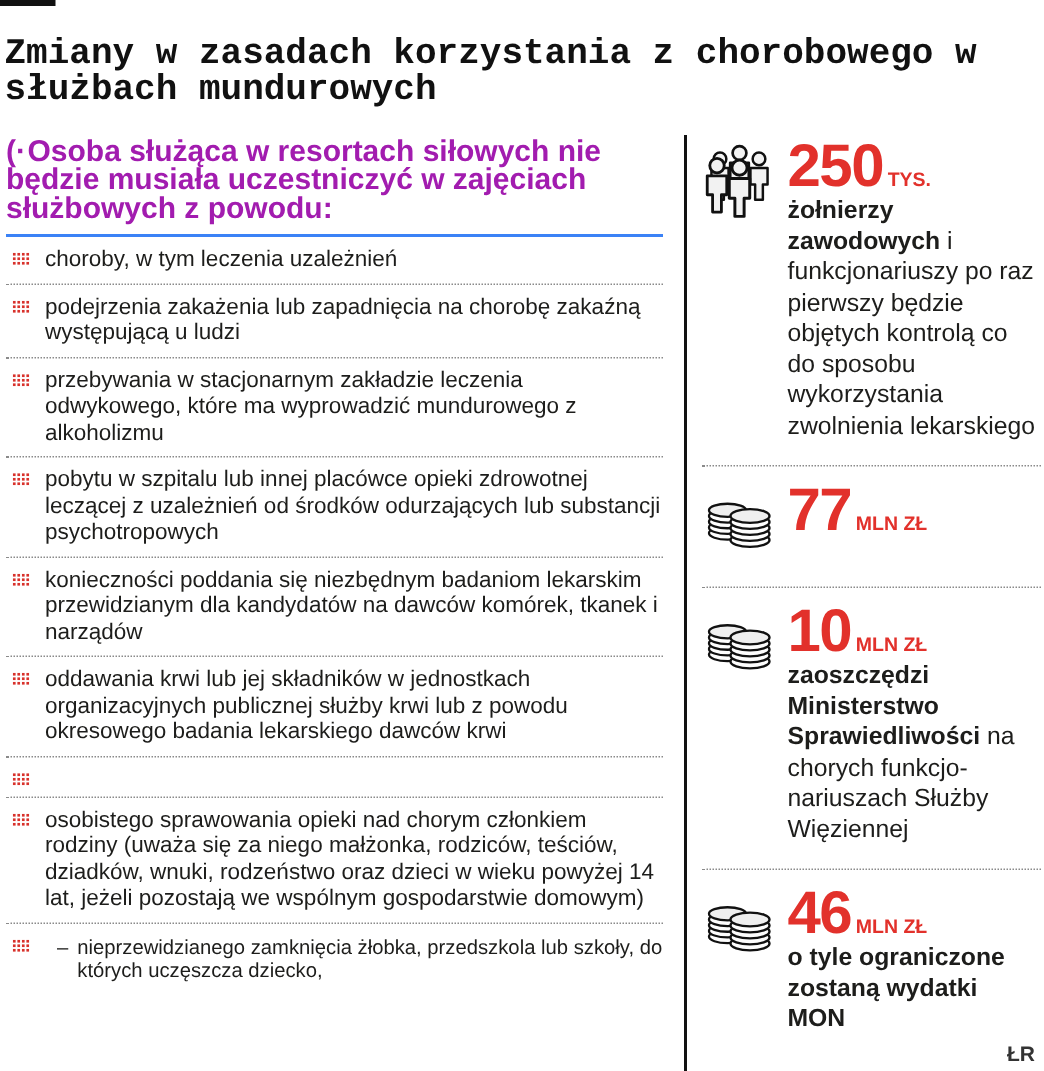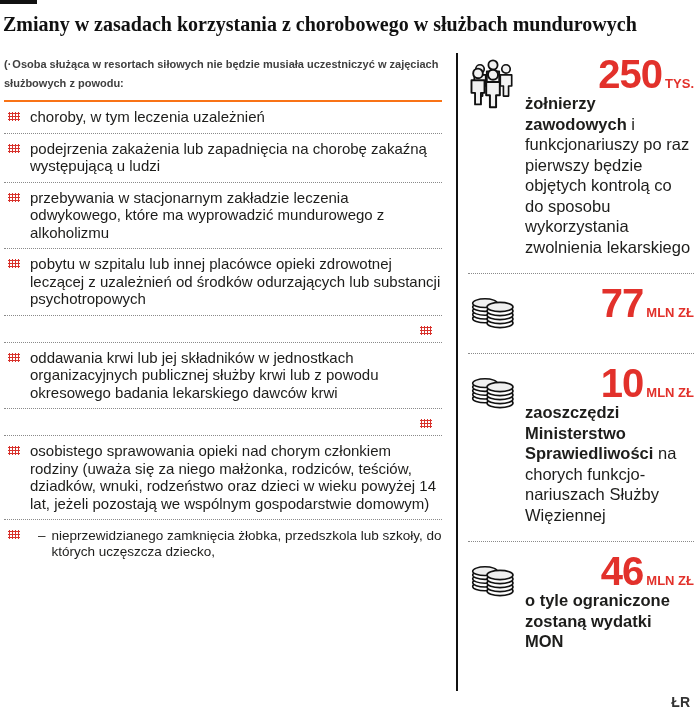--- a/index.html
+++ b/index.html
@@ -9,25 +9,25 @@
     font-family:"Liberation Sans","DejaVu Sans",sans-serif;
     color:#1d1d1b;
     position:relative;
     overflow:hidden;
   }
   .top-bar{
     position:absolute;top:0;left:0;
     width:37px;height:4px;background:#111;
   }
   .title{
-    font-family:Liberation Serif, serif;
-    font-weight:bold;
-    font-size:20px;
+    font-family:Liberation Mono, monospace;
+    font-weight:bold;
+    font-size:24px;
     line-height:24px;
-    margin:12px 8px 0 3px;
+    margin:25px 8px 0 3px;
     color:#111;
   }
   .content{
     display:flex;
     margin-top:17px;
     align-items:stretch;
     height:638px;
   }
   .left-col{
     width:456px;
@@ -35,42 +35,41 @@
     padding:2px 14px 0 4px;
   }
   .right-col{
     flex:1;
     box-sizing:border-box;
     border-left:2px solid #111;
     padding:2px 2px 0 10px;
   }
   
   .intro{
-    color:#404040;
-    font-weight:bold;
-    font-size:11px;
+    color:#a21caf;
+    font-weight:bold;
+    font-size:20px;
     line-height:19px;
-    border-bottom:2px solid #f97316;
+    border-bottom:2px solid #3b82f6;
     padding:0 0 7px 0;
   }
   .intro .bullet{
     font-weight:bold;
     margin-right:1px;
   }
   .intro .intro-text{display:inline;}
   
   .reasons{list-style:none;margin:0;padding:0;}
   .reason{
     display:flex;
     align-items:flex-start;
     padding:6px 0 7px 4px;
     border-bottom:1px dotted #8a8a8a;
     font-size:15px;
     line-height:17.5px;
-    justify-content:flex-end;
   }
   .reason:last-child{border-bottom:none;}
   .gicon{
     flex:0 0 auto;
     width:12px;height:9px;
     margin:4px 10px 0 0;
     background-image:radial-gradient(circle,#d8312b 1.05px,rgba(216,49,43,0) 1.15px);
     background-size:3px 3px;
     background-position:0 0;
   }
@@ -88,21 +87,21 @@
   .stat{
     display:flex;
     align-items:flex-start;
     padding:10px 0 16px 0;
     border-bottom:1px dotted #8a8a8a;
   }
   .stat:first-child{padding-top:0;}
   .stat:last-child{border-bottom:none;}
   .sicon{flex:0 0 auto;width:52px;margin-top:3px;}
   .stat-main{flex:1;padding-left:5px;}
-  .num-line{white-space:nowrap;text-align:right;}
+  .num-line{white-space:nowrap;}
   .num{
     color:#e2312b;
     font-weight:bold;
     font-size:40px;
     line-height:38px;
     letter-spacing:-1px;
   }
   .unit{
     color:#e2312b;
     font-weight:bold;
@@ -166,20 +165,21 @@
       <li class="reason">
         <span class="gicon"></span>
         <div class="rtext">przebywania w stacjonarnym zakładzie leczenia odwykowego, które ma wyprowadzić mundurowego z alkoholizmu</div>
       </li>
       <li class="reason">
         <span class="gicon"></span>
         <div class="rtext">pobytu w szpitalu lub innej placówce opieki zdrowotnej leczącej z uzależnień od środków odurzających lub substancji psycho­tropowych</div>
       </li>
       <li class="reason">
         <span class="gicon"></span>
+        <div class="rtext">konieczności poddania się niezbędnym badaniom lekarskim przewidzianym dla kandydatów na dawców komórek, tkanek i narządów</div>
       </li>
       <li class="reason">
         <span class="gicon"></span>
         <div class="rtext">oddawania krwi lub jej składników w jednostkach organizacyjnych publicznej służby krwi lub z powodu okresowego badania lekarskiego dawców krwi</div>
       </li>
       <li class="reason">
         <span class="gicon"></span>
       </li>
       <li class="reason">
         <span class="gicon"></span>

